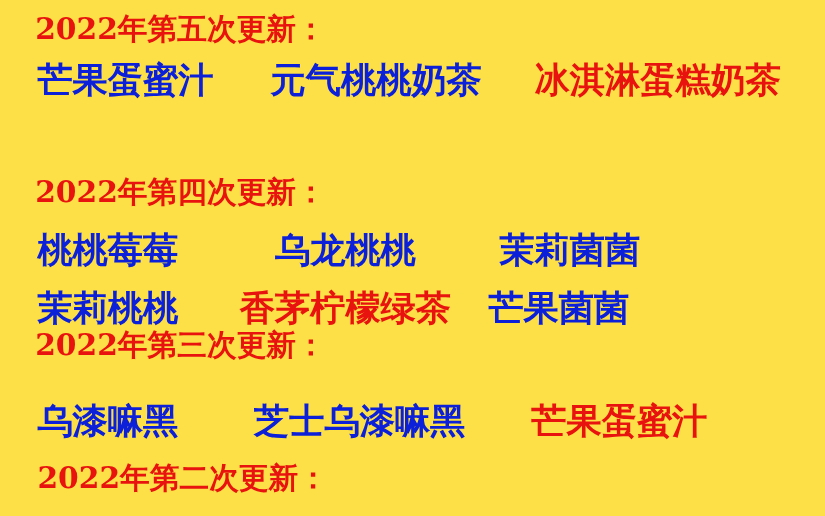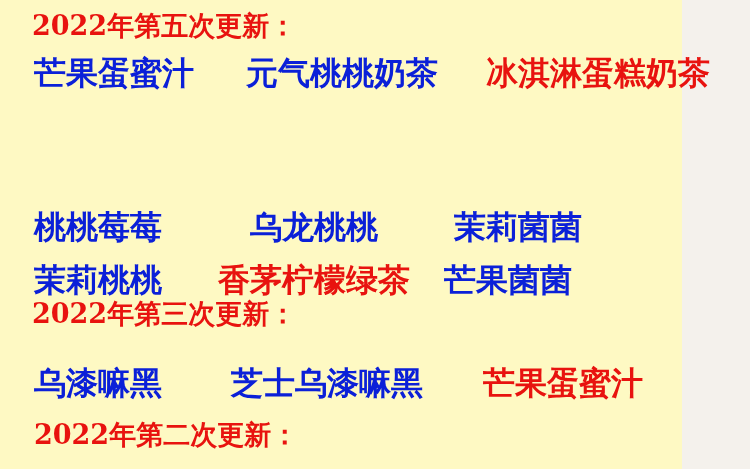--- a/index.html
+++ b/index.html
@@ -8,23 +8,23 @@
   }
   body {
     width: 750px;
     height: 469px;
     background: #f4f1ec;
     font-family: "DejaVu Sans", sans-serif;
     overflow: hidden;
   }
   .page {
     position: relative;
-    width: 682px;
+    width: 750px;
     height: 469px;
-    background: #fef9c3;
+    background: #fde047;
     padding: 0;
     box-sizing: border-box;
   }
   .heading {
     color: #e8130f;
     font-size: 27px;
     font-weight: 700;
     font-family: "DejaVu Serif", serif;
     letter-spacing: 0px;
     white-space: nowrap;
@@ -70,20 +70,21 @@
 
 <div class="page">
 
   <div class="line heading" id="h1">2022年第五次更新：</div>
 
   <div class="line row" id="r1">
     <span class="item blue">芒果蛋蜜汁</span><span class="item blue">元气桃桃奶茶</span><span class="item red">冰淇淋蛋糕奶茶</span>
   </div>
 
 
+  <div class="line heading" id="h2">2022年第四次更新：</div>
 
   <div class="line row" id="r3">
     <span class="item blue">桃桃莓莓</span><span class="item blue">乌龙桃桃</span><span class="item blue">茉莉菌菌</span>
   </div>
 
   <div class="line row" id="r4">
     <span class="item blue">茉莉桃桃</span><span class="item red">香茅柠檬绿茶</span><span class="item blue">芒果菌菌</span>
   </div>
 
   <div class="line heading" id="h3">2022年第三次更新：</div>

